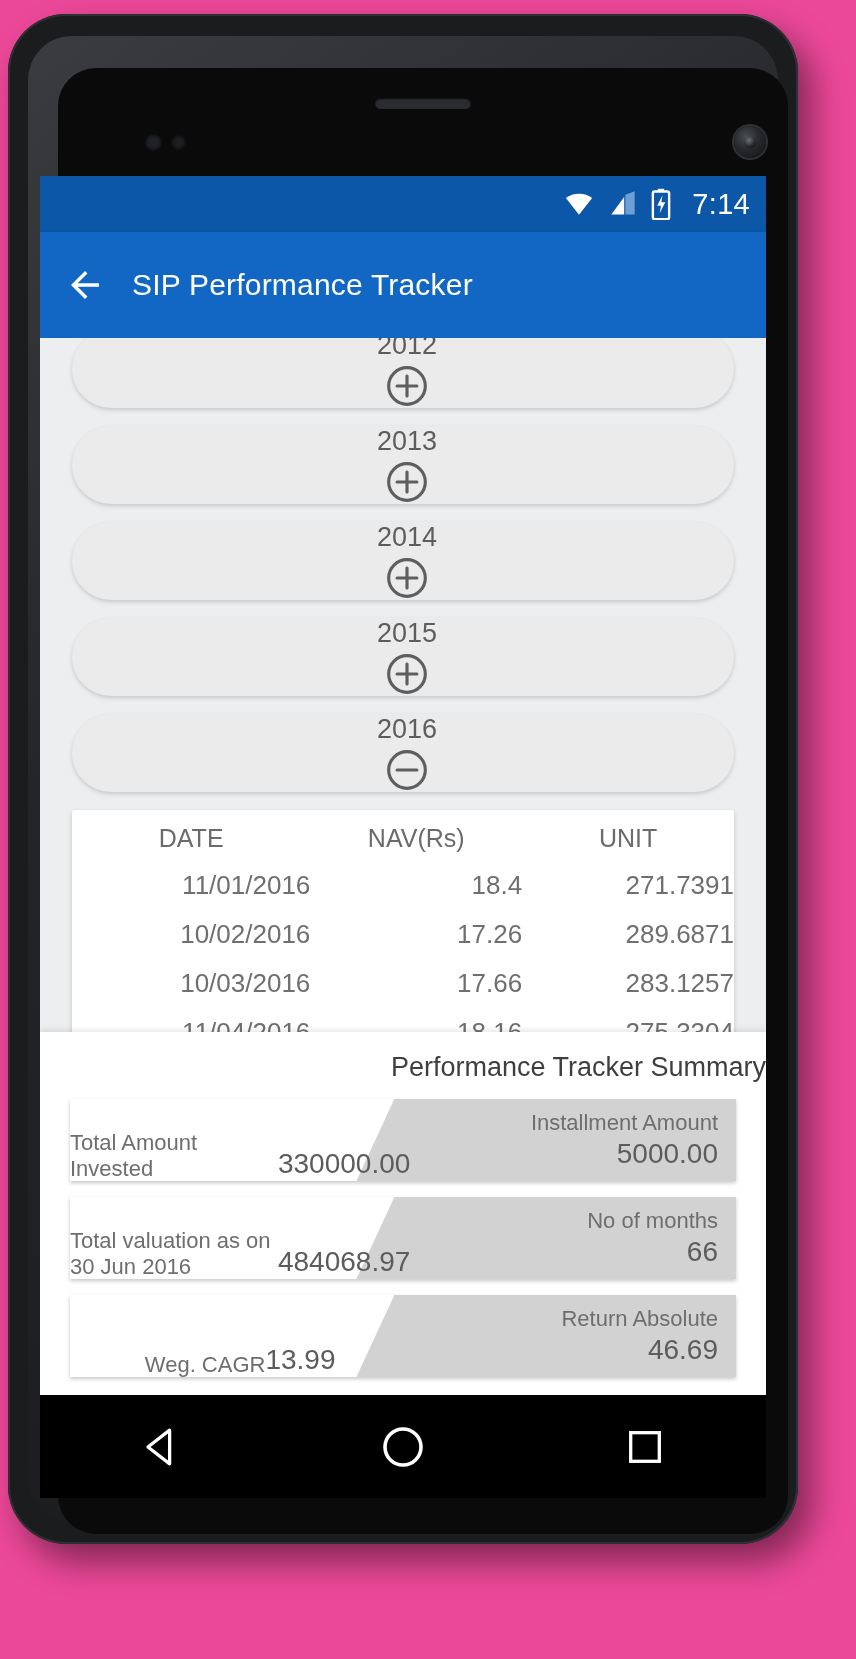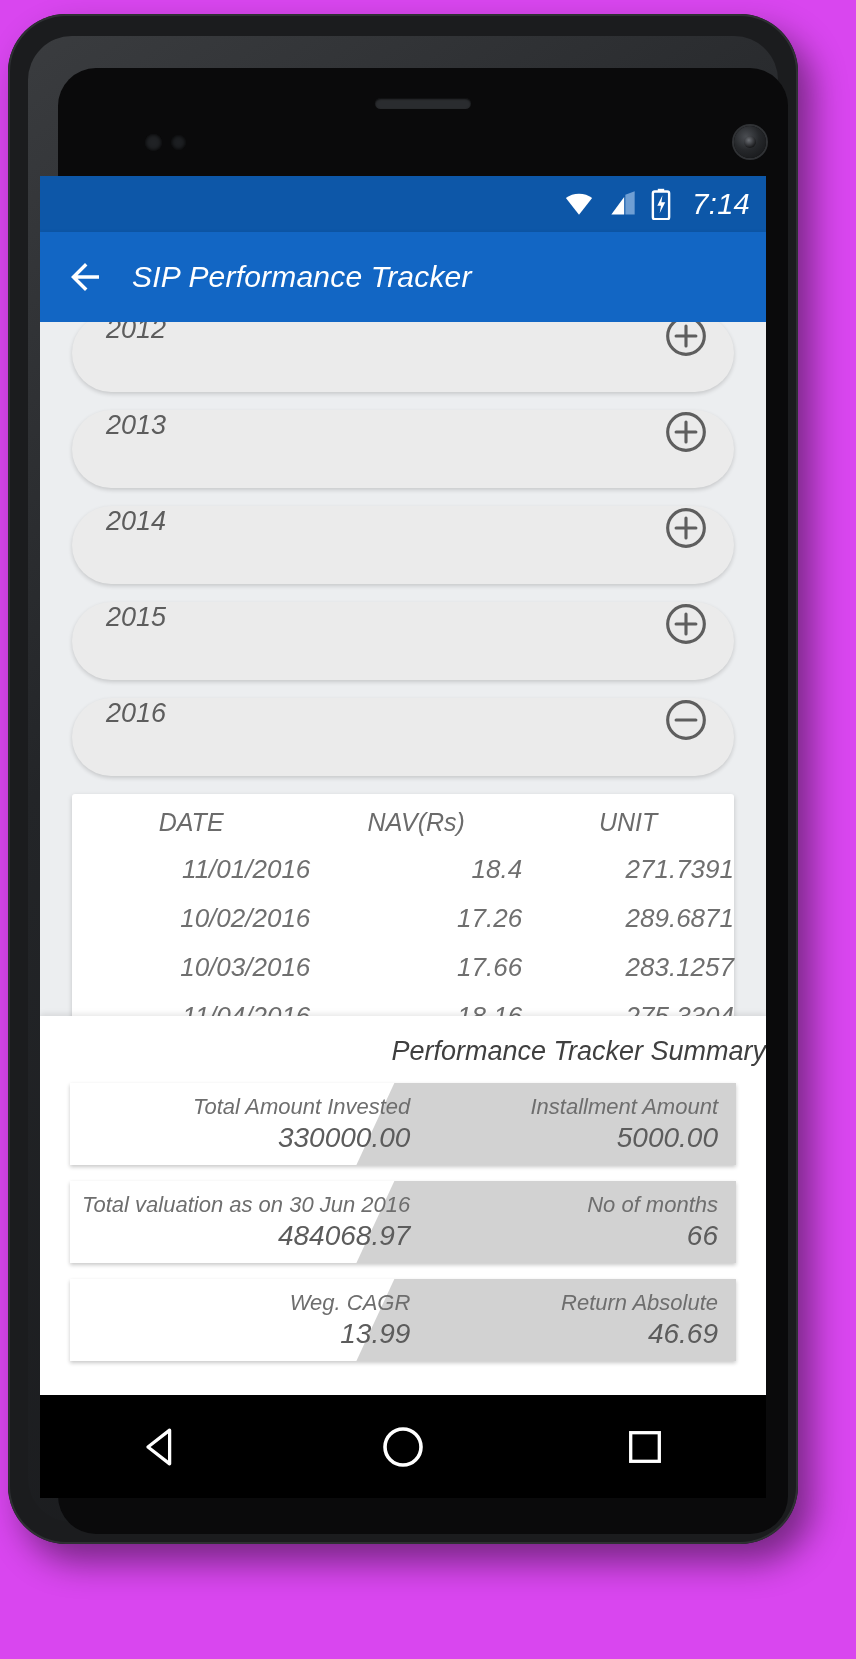--- a/index.html
+++ b/index.html
@@ -1,18 +1,18 @@
 <!DOCTYPE html>
 <html><head>
 <meta charset="utf-8">
 <style>
   html,body{margin:0;padding:0;background:#ffffff;}
   body{width:856px;height:1659px;font-family:"Liberation Sans",sans-serif;overflow:hidden;}
 
-  .stage{position:relative;width:856px;height:1659px;background:#d946ef;font-style:italic;}
+  .stage{position:relative;width:856px;height:1659px;background:#ec4899;}
 
   
   .phone-outer{position:absolute;left:8px;top:14px;width:790px;height:1530px;
     border-radius:58px;background:#1b1c1e;
     box-shadow:0 0 0 2px #2e3033 inset, 14px 18px 34px rgba(0,0,0,.45);}
   .phone-bezel{position:absolute;left:20px;top:22px;width:750px;height:1486px;border-radius:44px;
     background:linear-gradient(145deg,#3a3c3f 0%,#232528 38%,#17181a 100%);}
   .phone-face{position:absolute;left:30px;top:32px;width:730px;height:1466px;border-radius:38px;
     background:#0a0a0b;}
 
@@ -32,33 +32,33 @@
   
   .screen{position:absolute;left:40px;top:176px;width:726px;height:1219px;background:#eceef0;overflow:hidden;}
 
   
   .statusbar{height:56px;background:#0d57a8;display:flex;align-items:center;justify-content:flex-end;
     padding-right:16px;box-sizing:border-box;}
   .sb-icons{display:flex;align-items:center;gap:12px;}
   .clock{color:#ffffff;font-size:29px;letter-spacing:.3px;margin-left:8px;}
 
   
-  .appbar{height:90px;background:#1266c4;display:flex;align-items:center;padding:0 24px;box-sizing:border-box;
+  .appbar{height:106px;background:#1266c4;display:flex;align-items:center;padding:0 24px;box-sizing:border-box;
     box-shadow:0 2px 5px rgba(0,0,0,.18);}
   .back-arrow{width:42px;height:42px;flex:0 0 auto;margin-right:26px;}
   .appbar-title{color:#ffffff;font-size:30px;letter-spacing:.2px;}
 
   
   .content{height:calc(1219px - 56px - 90px);background:#eceef0;position:relative;overflow:hidden;}
 
   
   .acc-list{padding:0 32px;box-sizing:border-box;}
-  .acc-row{height:78px;background:#ebebeb;border-radius:40px;display:flex;
+  .acc-row{height:78px;background:#ebebeb;border-radius:40px;display:flex;align-items:center;
     justify-content:space-between;padding:0 26px 0 34px;box-sizing:border-box;margin-bottom:18px;
-    box-shadow:0 2px 4px rgba(0,0,0,.16);}
+    box-shadow:0 2px 4px rgba(0,0,0,.16);flex-direction:column;}
   .acc-row.first{border-top-left-radius:40px;border-top-right-radius:40px;margin-top:-8px;}
   .acc-year{font-size:27px;color:#5d5d5d;}
   .pm-icon{width:44px;height:44px;flex:0 0 auto;}
 
   
   .table-card{background:#ffffff;margin:0 32px;border-radius:3px;box-shadow:0 2px 5px rgba(0,0,0,.18);
     padding:6px 0 14px 0;}
   table.nav-table{width:100%;border-collapse:collapse;}
   table.nav-table th{font-size:25px;color:#6b6b6b;font-weight:normal;padding:8px 0;}
   table.nav-table td{font-size:26px;color:#6f6f6f;padding:9px 0;text-align:right;}
@@ -68,21 +68,21 @@
 
   
   .summary{position:absolute;left:0;right:0;bottom:0;background:#ffffff;padding:14px 0 18px 0;
     box-shadow:0 -2px 6px rgba(0,0,0,.10);}
   .summary-title{text-align:right;font-size:27px;color:#3f3f3f;margin:6px 0 16px 0;}
   .sum-card{position:relative;height:82px;margin:0 30px 16px 30px;background:#ffffff;
     box-shadow:0 2px 4px rgba(0,0,0,.22);overflow:hidden;}
   .sum-right{position:absolute;top:0;right:0;width:57%;height:100%;background:#d2d2d2;
     clip-path:polygon(10% 0,100% 0,100% 100%,0 100%);}
   .sum-left-txt{position:absolute;left:0;top:0;width:52%;height:100%;
-    display:flex;flex-direction:column;align-items:flex-end;justify-content:center;padding-right:6px;box-sizing:border-box;text-align:center;}
+    display:flex;flex-direction:row;align-items:flex-end;justify-content:center;padding-right:6px;box-sizing:border-box;}
   .sum-right-txt{position:absolute;right:0;top:0;width:44%;height:100%;
     display:flex;flex-direction:column;align-items:flex-end;justify-content:center;padding-right:18px;box-sizing:border-box;}
   .sum-label{font-size:22px;color:#6e6e6e;line-height:1.15;}
   .sum-value{font-size:28px;color:#5c5c5c;line-height:1.2;margin-top:2px;}
 
   
   .navbar{position:absolute;left:40px;top:1395px;width:726px;height:103px;background:#000000;
     display:flex;align-items:center;justify-content:space-around;}
   .nav-btn{width:60px;height:60px;display:flex;align-items:center;justify-content:center;}
 </style>

